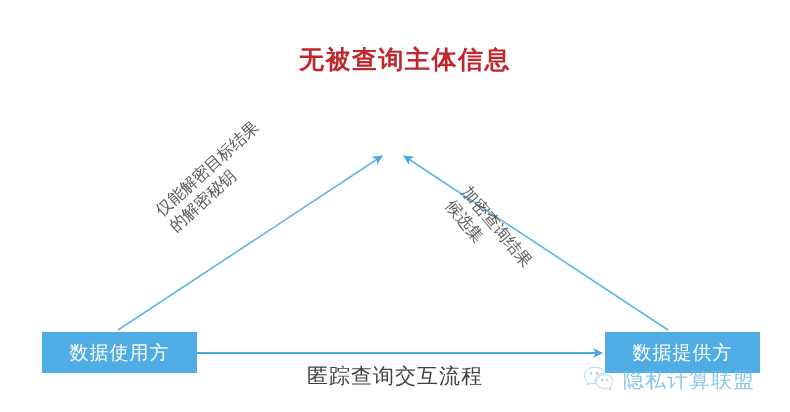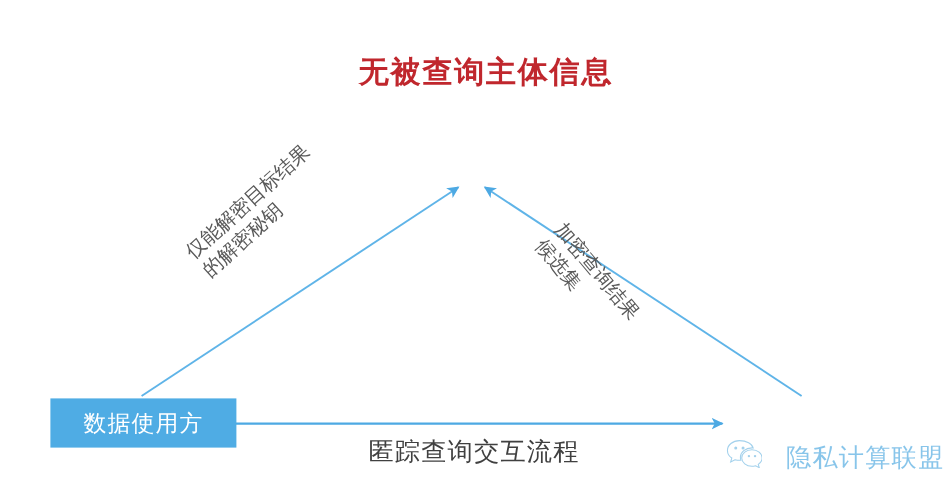--- a/index.html
+++ b/index.html
@@ -96,25 +96,25 @@
     top: 362px;
     width: 790px;
     text-align: center;
     color: #595959;
     font-size: 21px;
     letter-spacing: 1px;
     z-index: 4;
   }
   #watermark {
     position: absolute;
-    left: 605px;
+    left: 583px;
     top: 366px;
     display: flex;
     align-items: center;
-    gap: 20px;
+    gap: 10px;
     z-index: 5;
     opacity: 0.82;
   }
   #watermark .wm-text {
     color: #6fb9e6;
     font-size: 21px;
     letter-spacing: 1px;
     white-space: nowrap;
   }
   #watermark .wm-icon {
@@ -140,20 +140,23 @@
     <line x1="668" y1="330" x2="404" y2="156" stroke="#5fb4e8" stroke-width="1.6" marker-end="url(#ah)"></line>
 
     <line x1="190" y1="353" x2="602" y2="353" stroke="#4da9e3" stroke-width="1.8" marker-end="url(#ah)" marker-start="url(#ah)"></line>
   </svg>
 
 
   <div class="node-box" id="node-user" style="background: rgb(79, 172, 228); color: rgb(255, 255, 255);">
     <span>数据使用方</span>
   </div>
 
+  <div class="node-box" id="node-provider" style="background: rgb(79, 172, 228); color: rgb(255, 255, 255);">
+    <span>数据提供方</span>
+  </div>
 
   <div class="edge-label" id="label-left" style="color: rgb(89, 89, 89);">
     <div>仅能解密目标结果</div>
     <div>的解密秘钥</div>
   </div>
 
   <div class="edge-label" id="label-right" style="color: rgb(89, 89, 89);">
     <div>加密查询结果</div>
     <div>候选集</div>
   </div>

